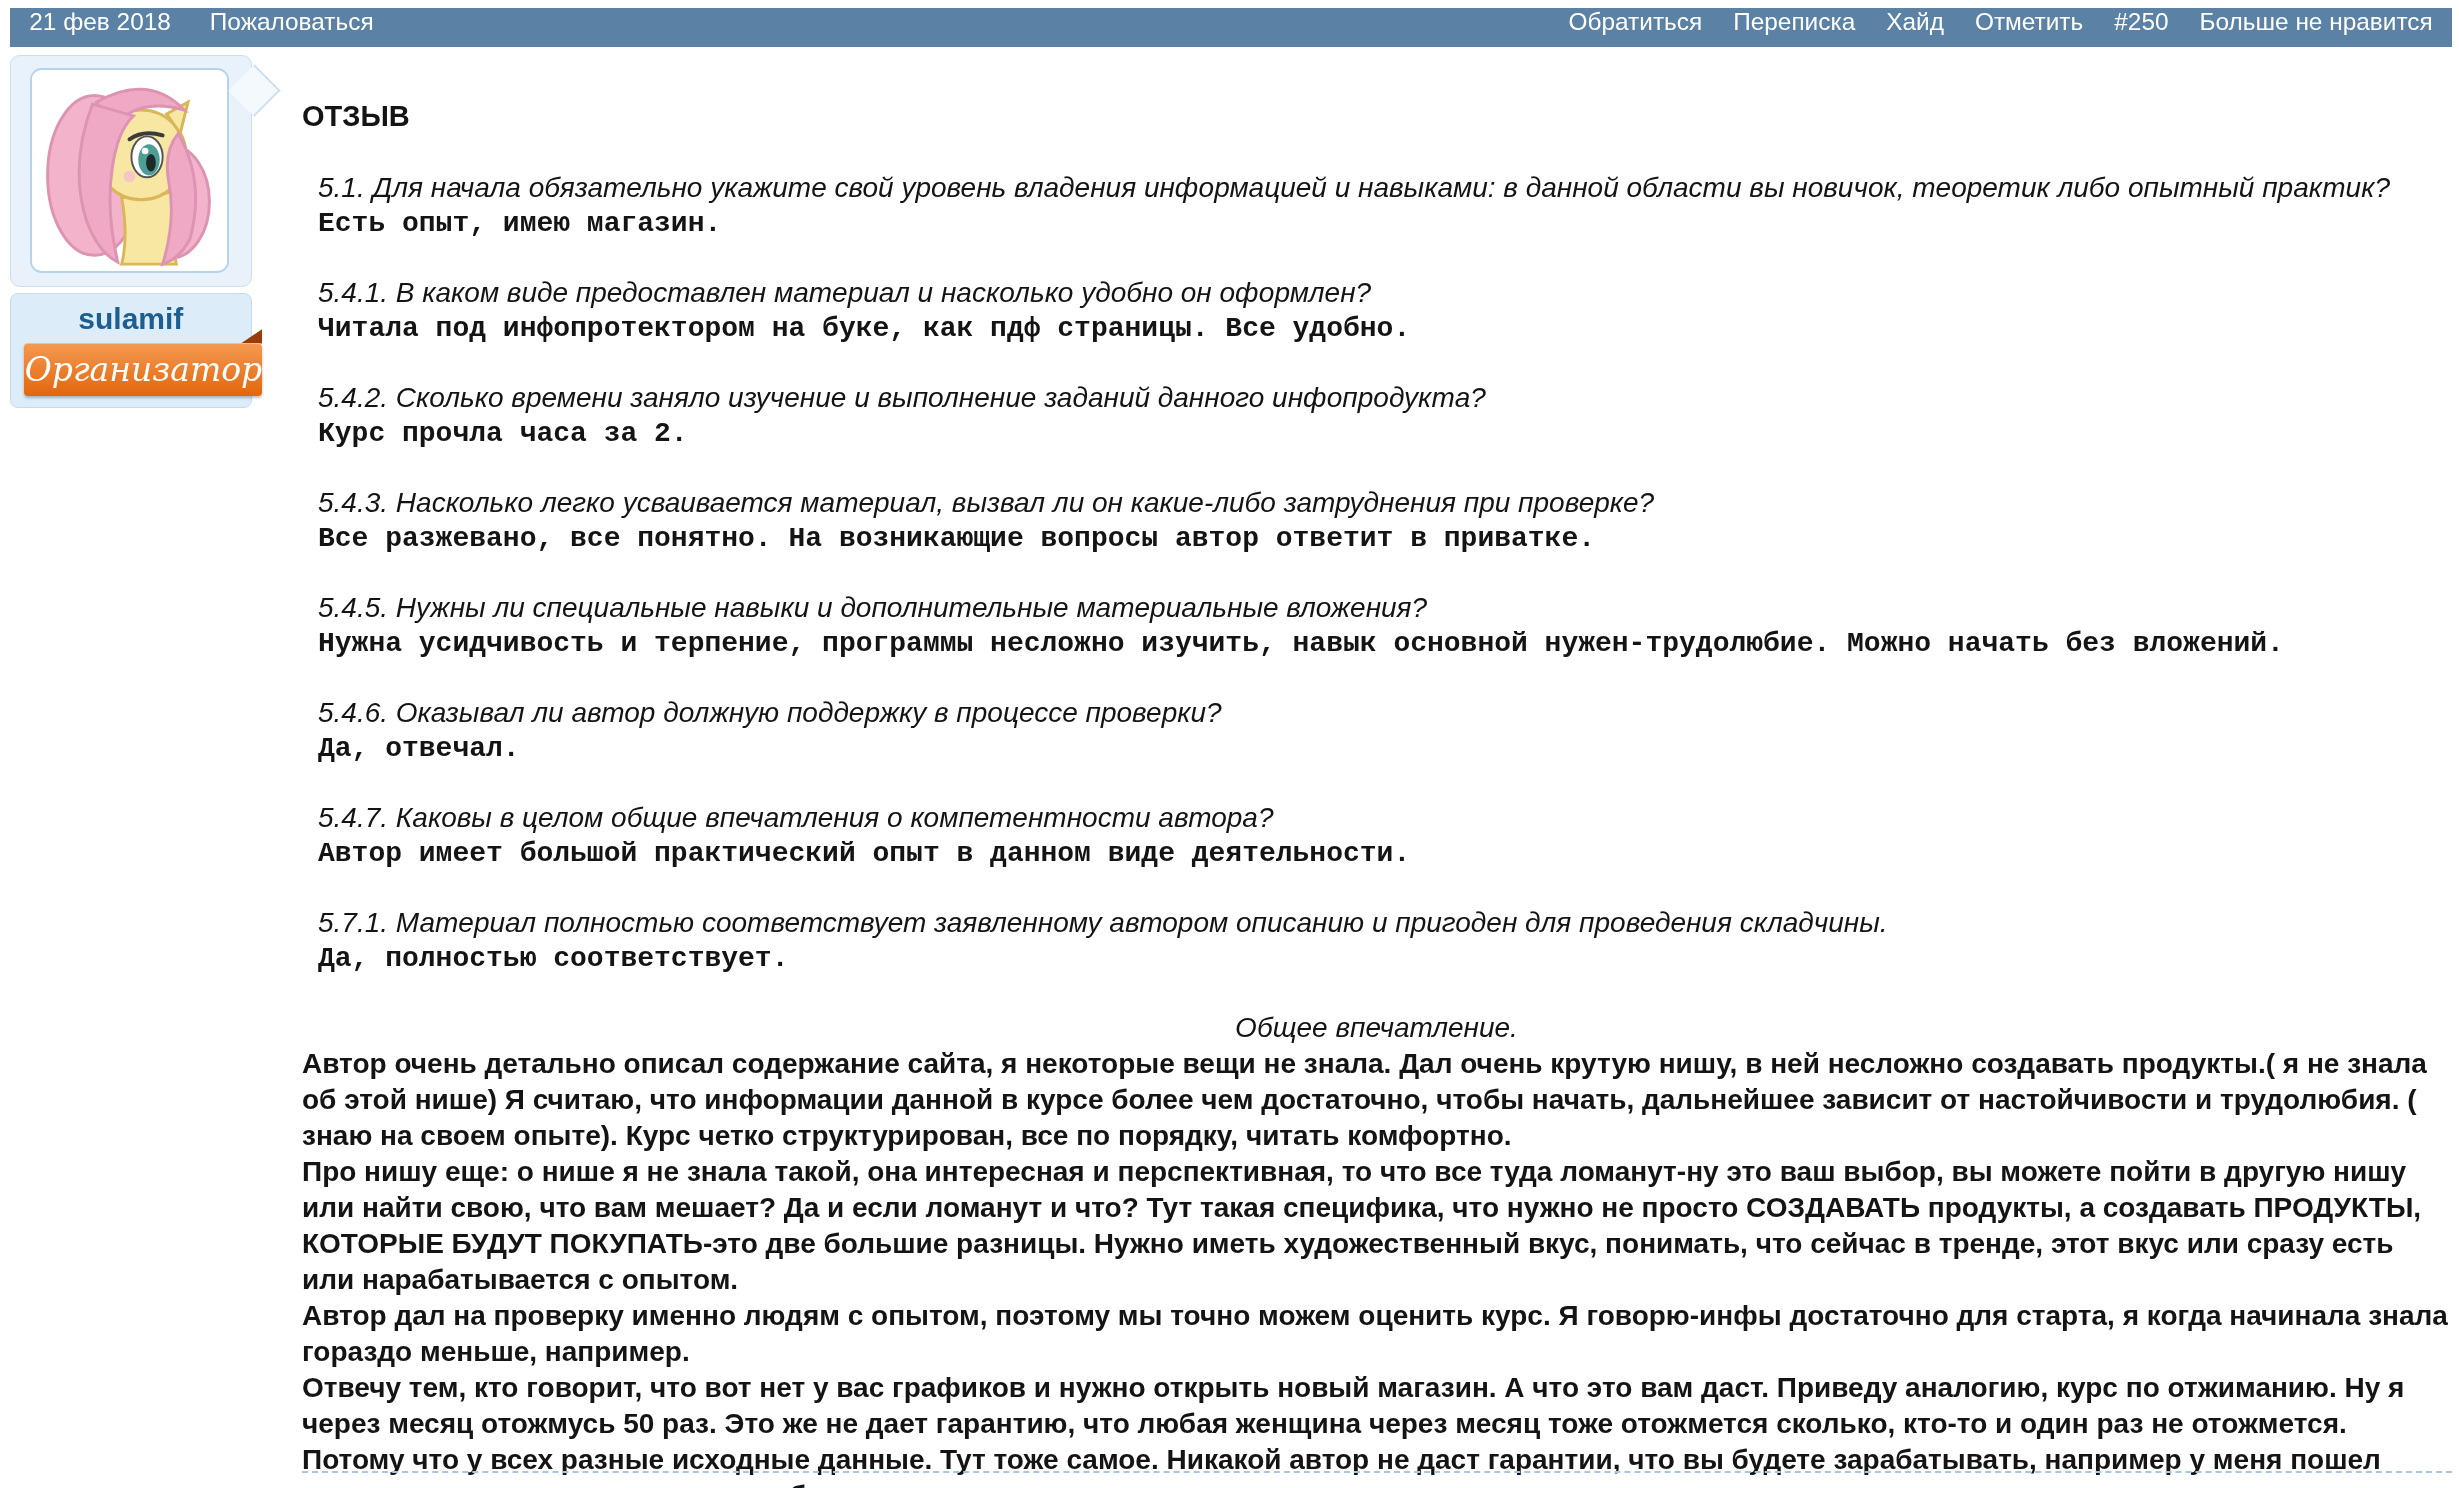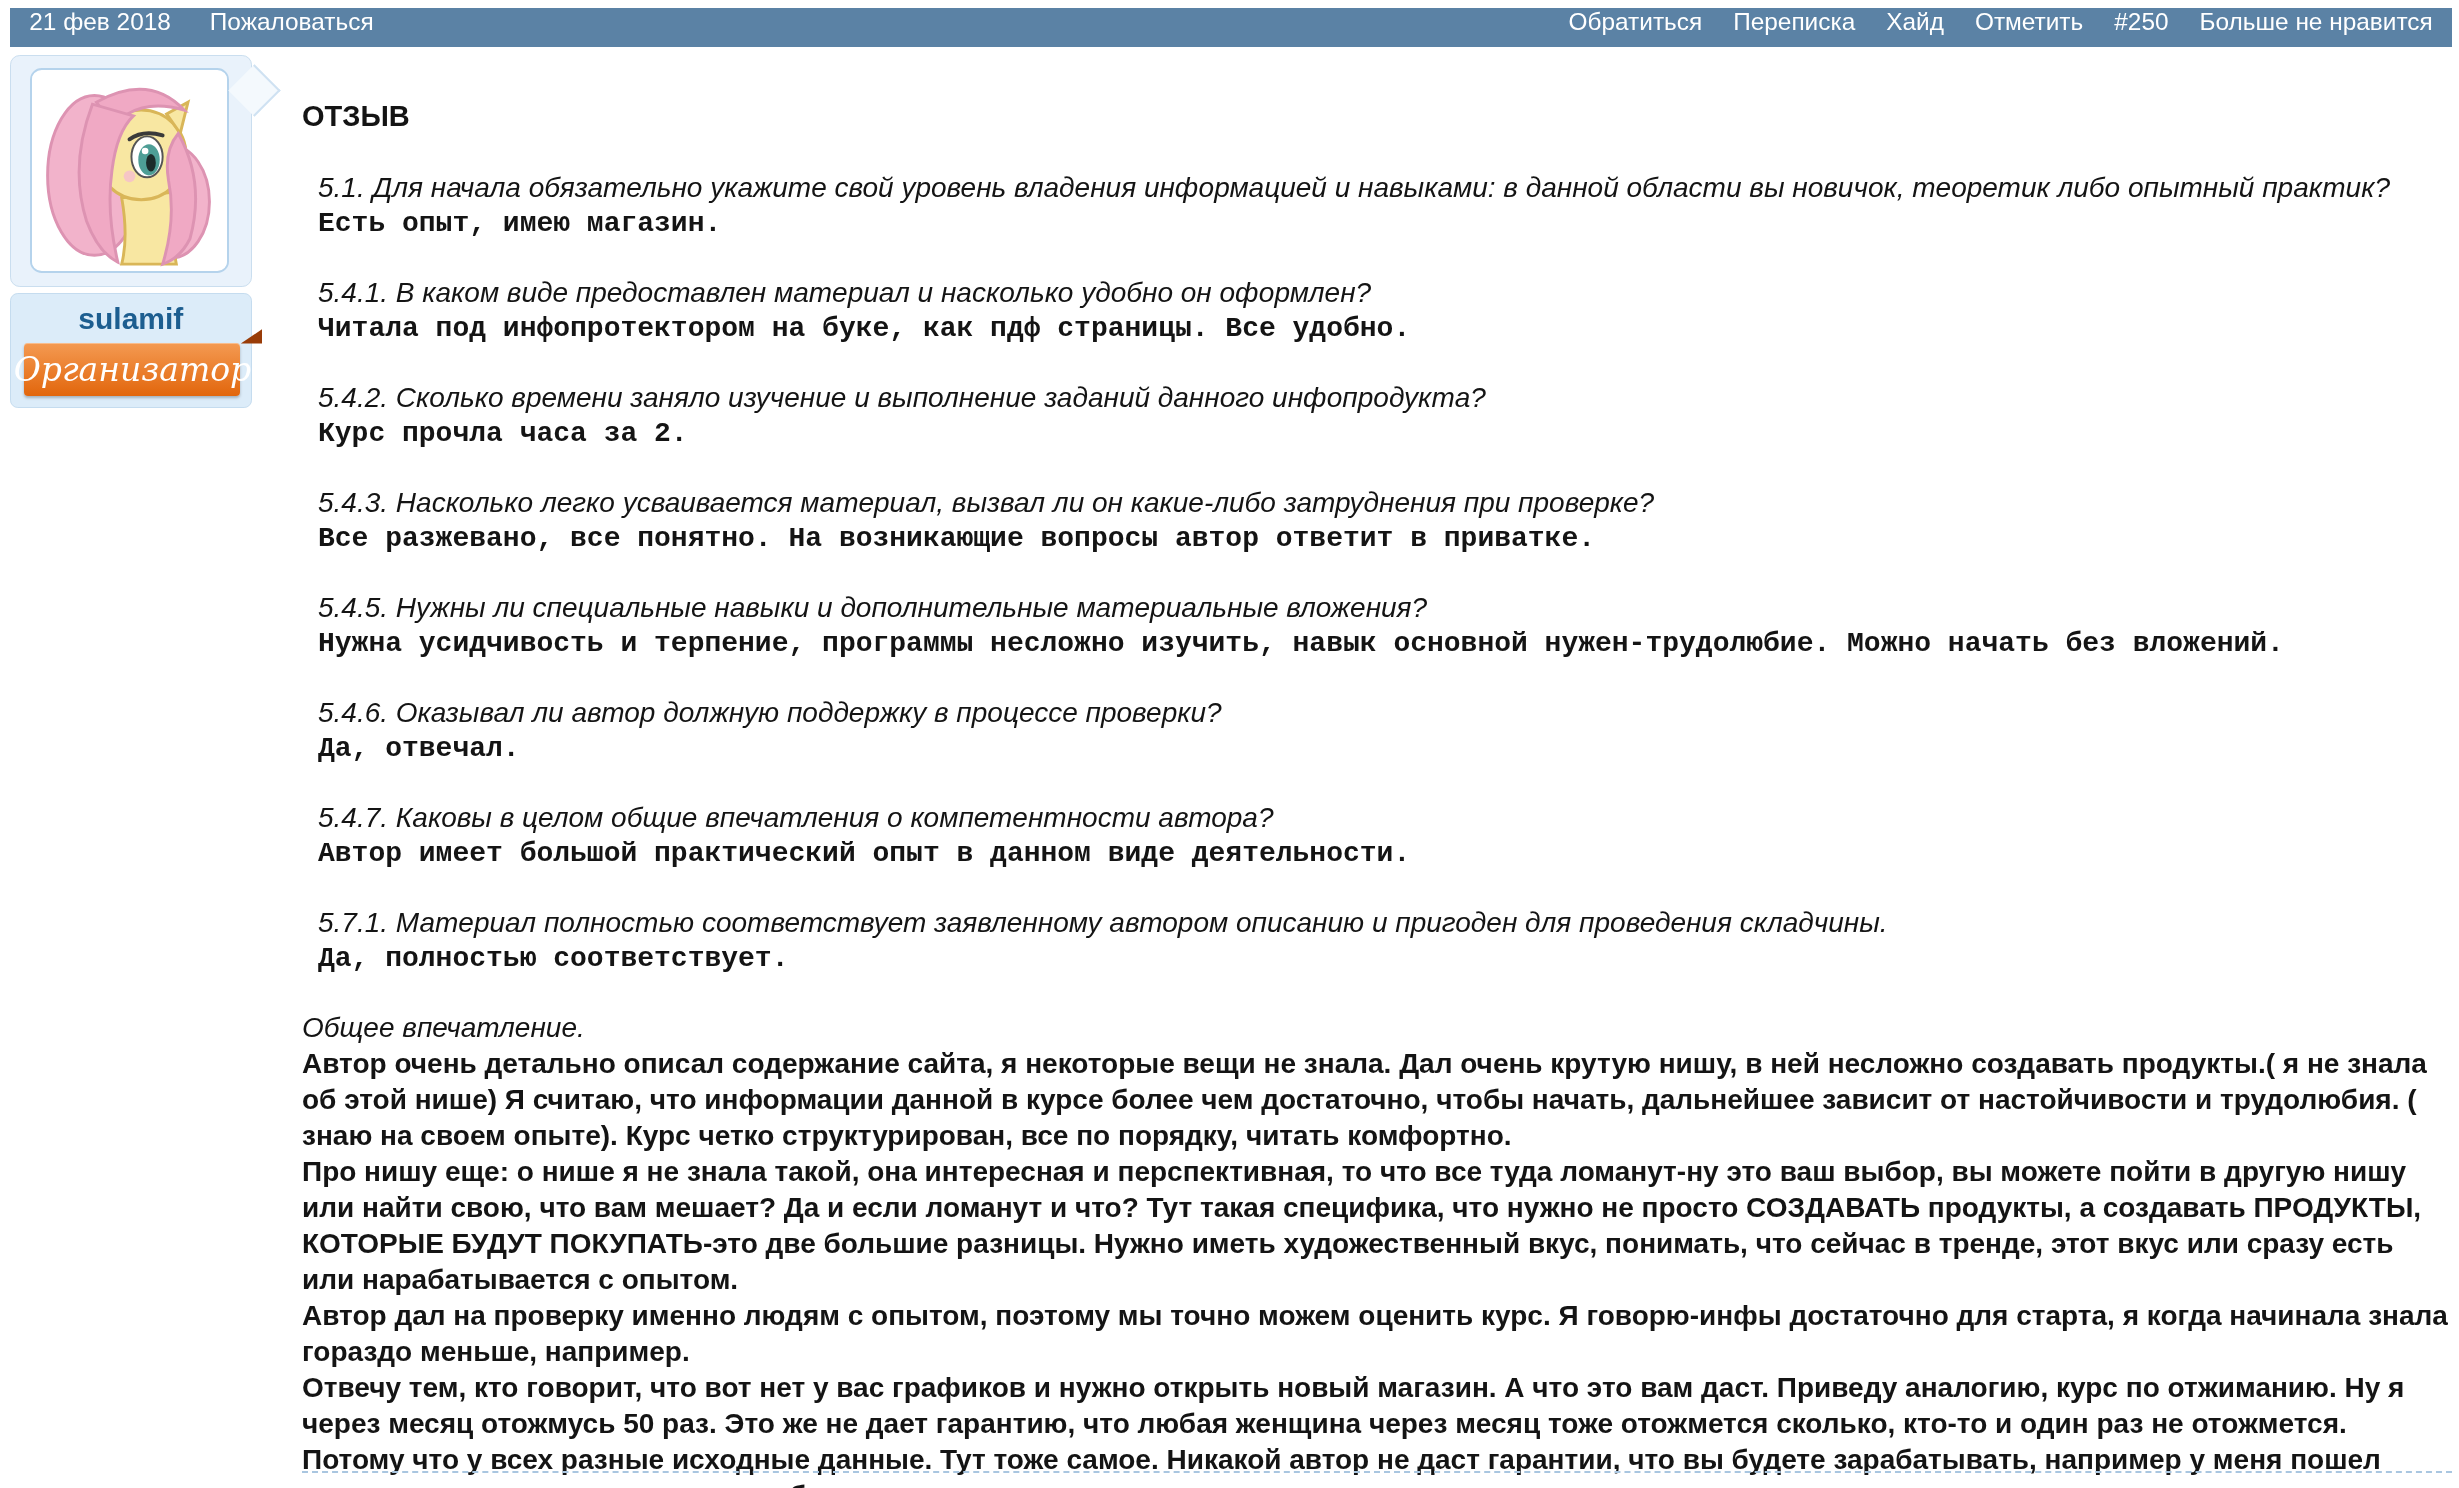--- a/index.html
+++ b/index.html
@@ -34,40 +34,40 @@
   }
   .avatar-box svg{display:block;width:100%;height:100%;}
   .user-card{
     position:absolute;left:9.8px;top:293px;width:242px;height:115px;
     background:#dcecf9;border:1px solid #c5dcef;border-radius:7.8px;box-sizing:border-box;
   }
   .username{
     text-align:center;margin-top:7.8px;font-size:30px;font-weight:bold;color:#1d5e90;cursor:pointer;
   }
   .ribbon{
-    position:absolute;left:13.7px;top:49px;width:216px;height:53px;
+    position:absolute;left:13.7px;top:49px;width:238px;height:53px;
     background:linear-gradient(#f49a52,#e2660c);border-radius:3.9px;
     color:#ffffff;font-family:"DejaVu Serif",serif;font-style:italic;font-size:33px;
     display:flex;align-items:center;justify-content:center;
     box-shadow:inset 0 1px 0 rgba(255,255,255,.35), 0 2px 2.9px rgba(0,0,0,.25);
   }
   .ribbon-fold{
     position:absolute;left:230px;top:35px;width:21.5px;height:14.6px;background:#993c08;
     clip-path:polygon(100% 100%,100% 0,0 100%);
   }
   
   .main{
     position:absolute;left:302px;top:98px;width:2149px;
     font-size:28px;line-height:36px;
   }
   .post-title{font-weight:bold;font-size:29px;margin:0 0 36px 0;}
   .qa{margin:0 0 33px 16px;}
   .q{font-style:italic;}
   .a{font-weight:bold;font-family:Liberation Mono, monospace;}
-  .impression-label{font-style:italic;}
+  .impression-label{font-style:italic;text-align:center;}
   .impression-par{font-weight:bold;margin:0;}
   .separator{
     position:absolute;left:302px;right:7.8px;top:1471px;height:0;
     border-top:2.9px dashed #a9c6e0;
   }
 </style>
 </head>
 <body>
 
 <div class="topbar">

